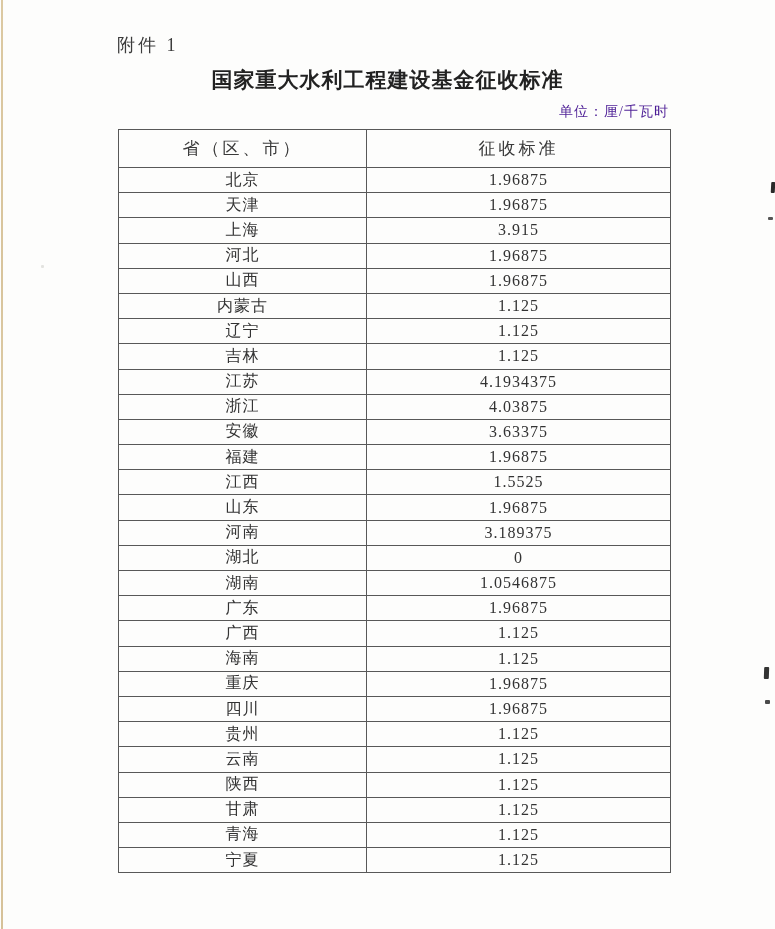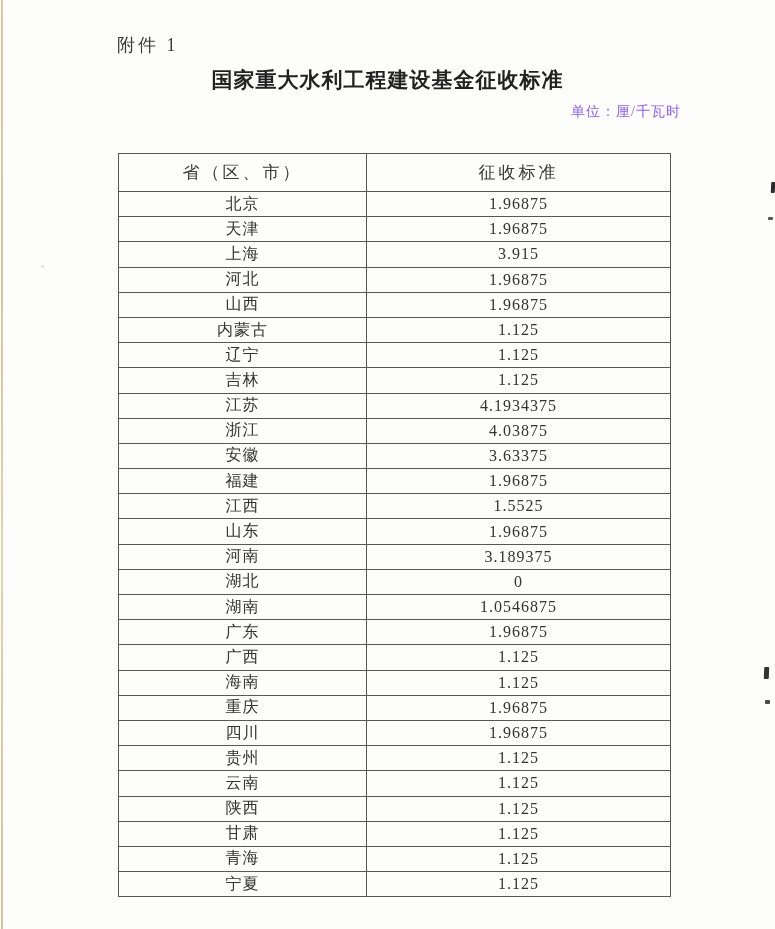--- a/index.html
+++ b/index.html
@@ -33,34 +33,33 @@
     left: 112px; top: 66px;
     width: 551px;
     text-align: center;
     font-size: 21px;
     font-weight: bold;
     letter-spacing: 1px;
     color: #222;
   }
   .unit-note {
     position: absolute;
-    left: 130px; top: 103px;
+    left: 118px; top: 103px;
     width: 551px;
     text-align: right;
     font-size: 14px;
     letter-spacing: 1px;
-    color: #8b5cf6;
+    color: #4c1d95;
   }
   table.fund-table {
     position: absolute;
     left: 118px; top: 129px;
     width: 552px;
     border-collapse: collapse;
     table-layout: fixed;
-    margin-top: 24px;
   }
   table.fund-table th,
   table.fund-table td {
     border: 1px solid #585858;
     text-align: center;
     vertical-align: middle;
     color: #333;
   }
   table.fund-table th {
     height: 38px;

